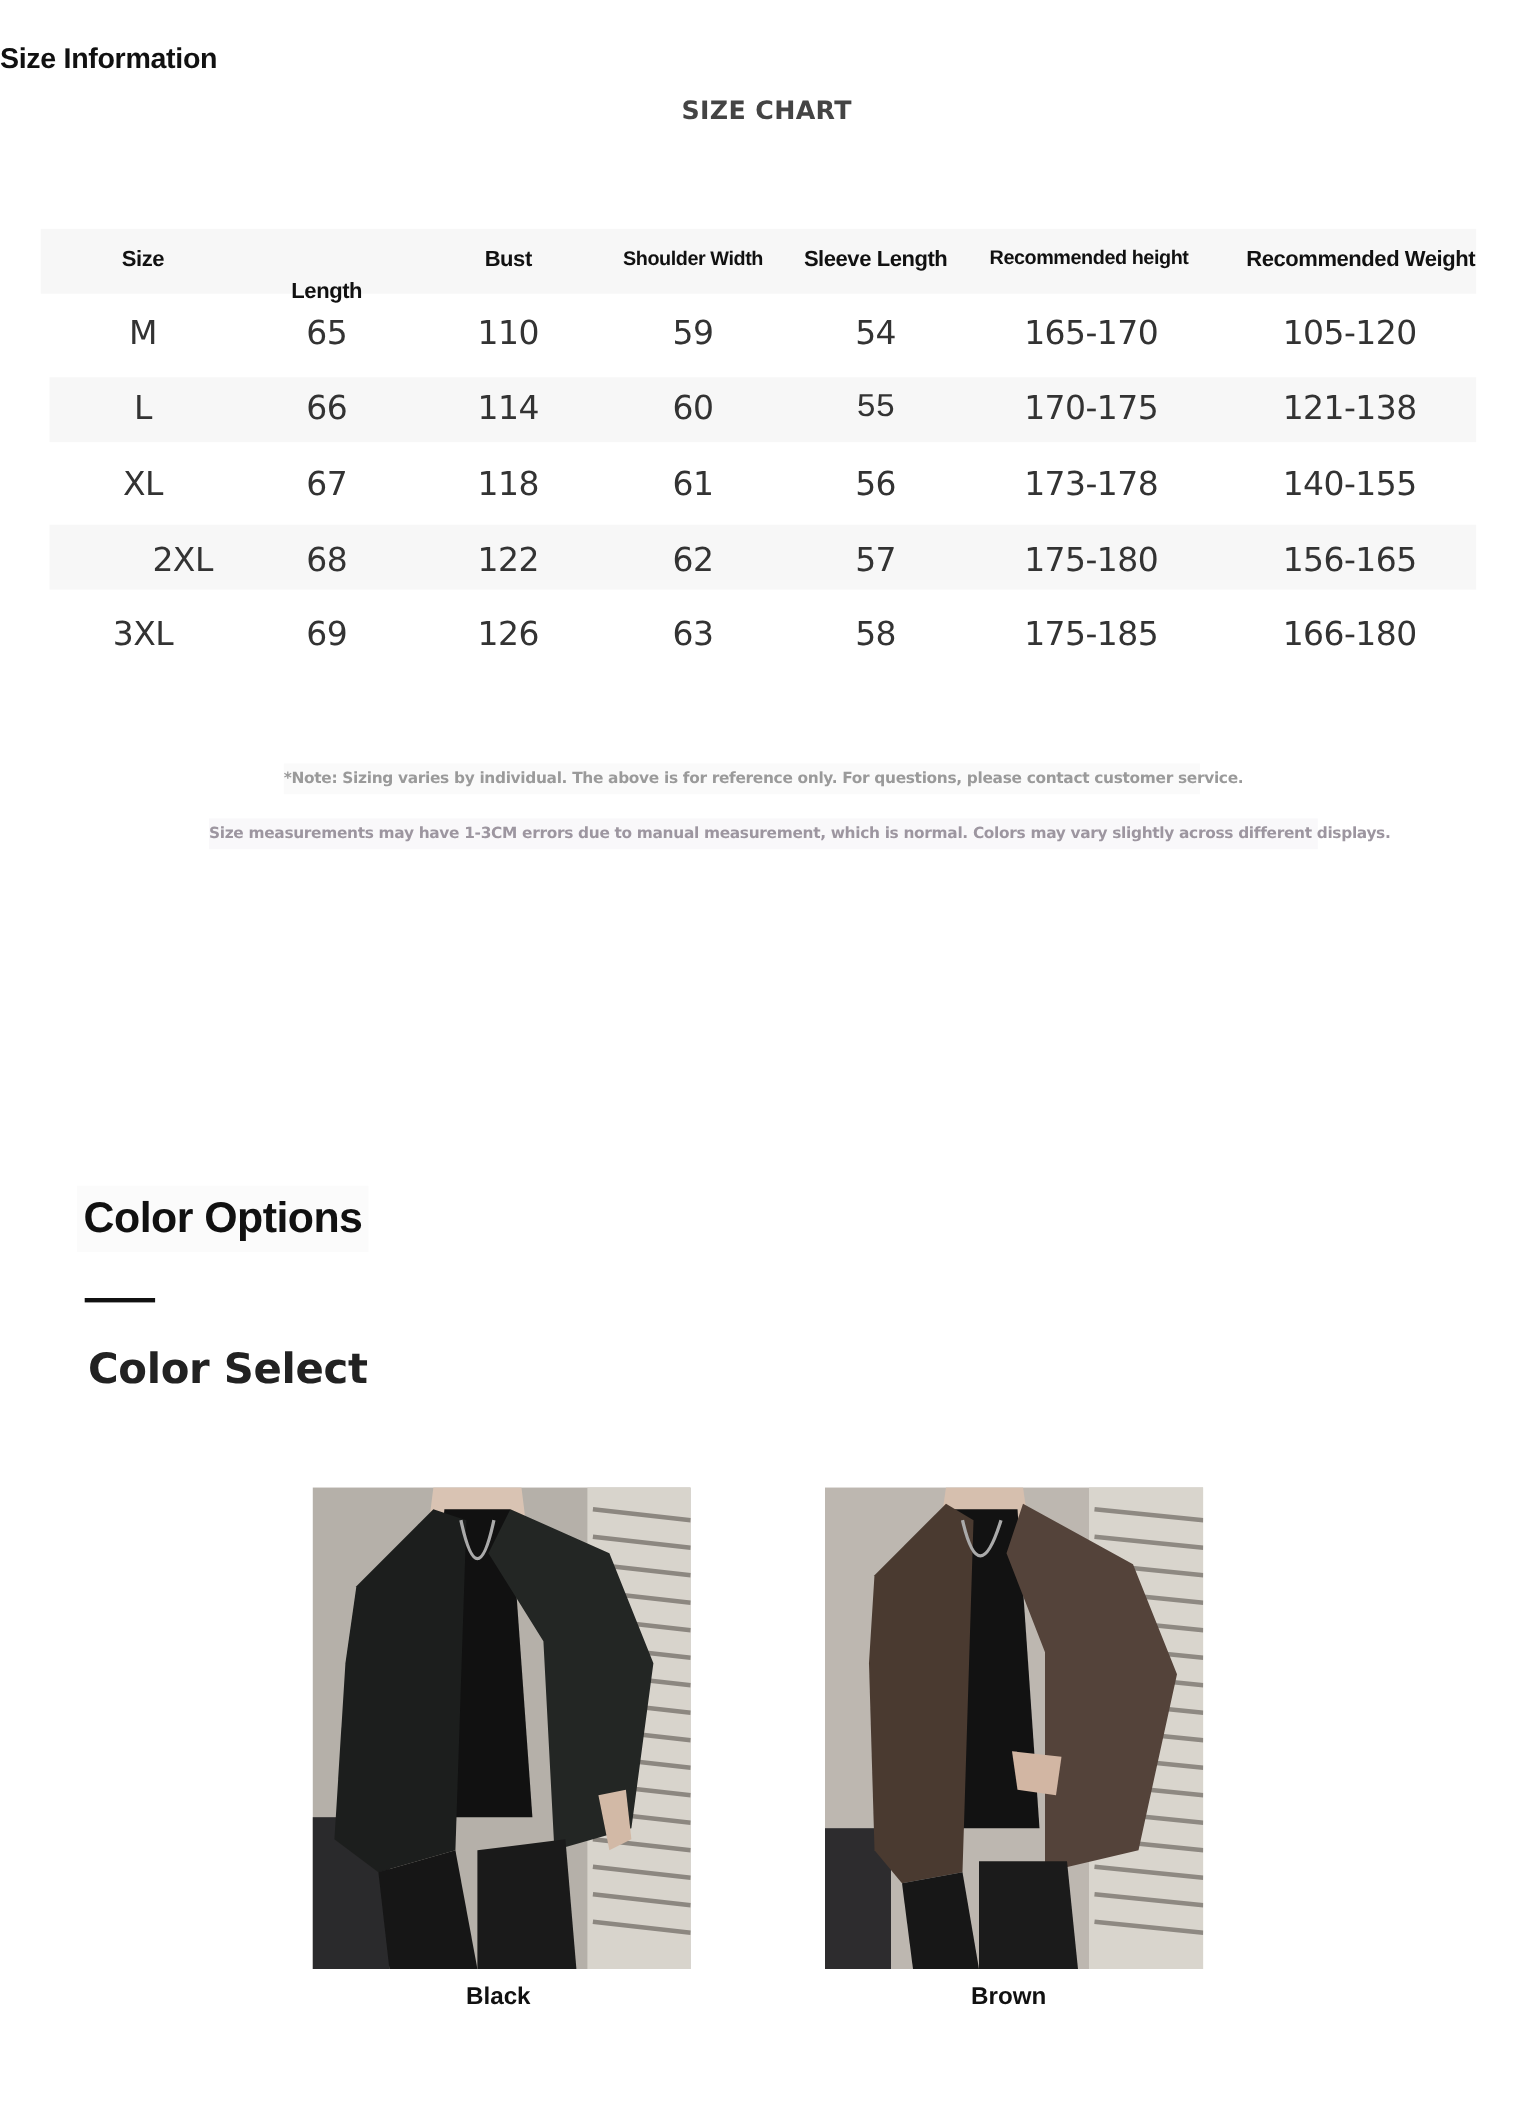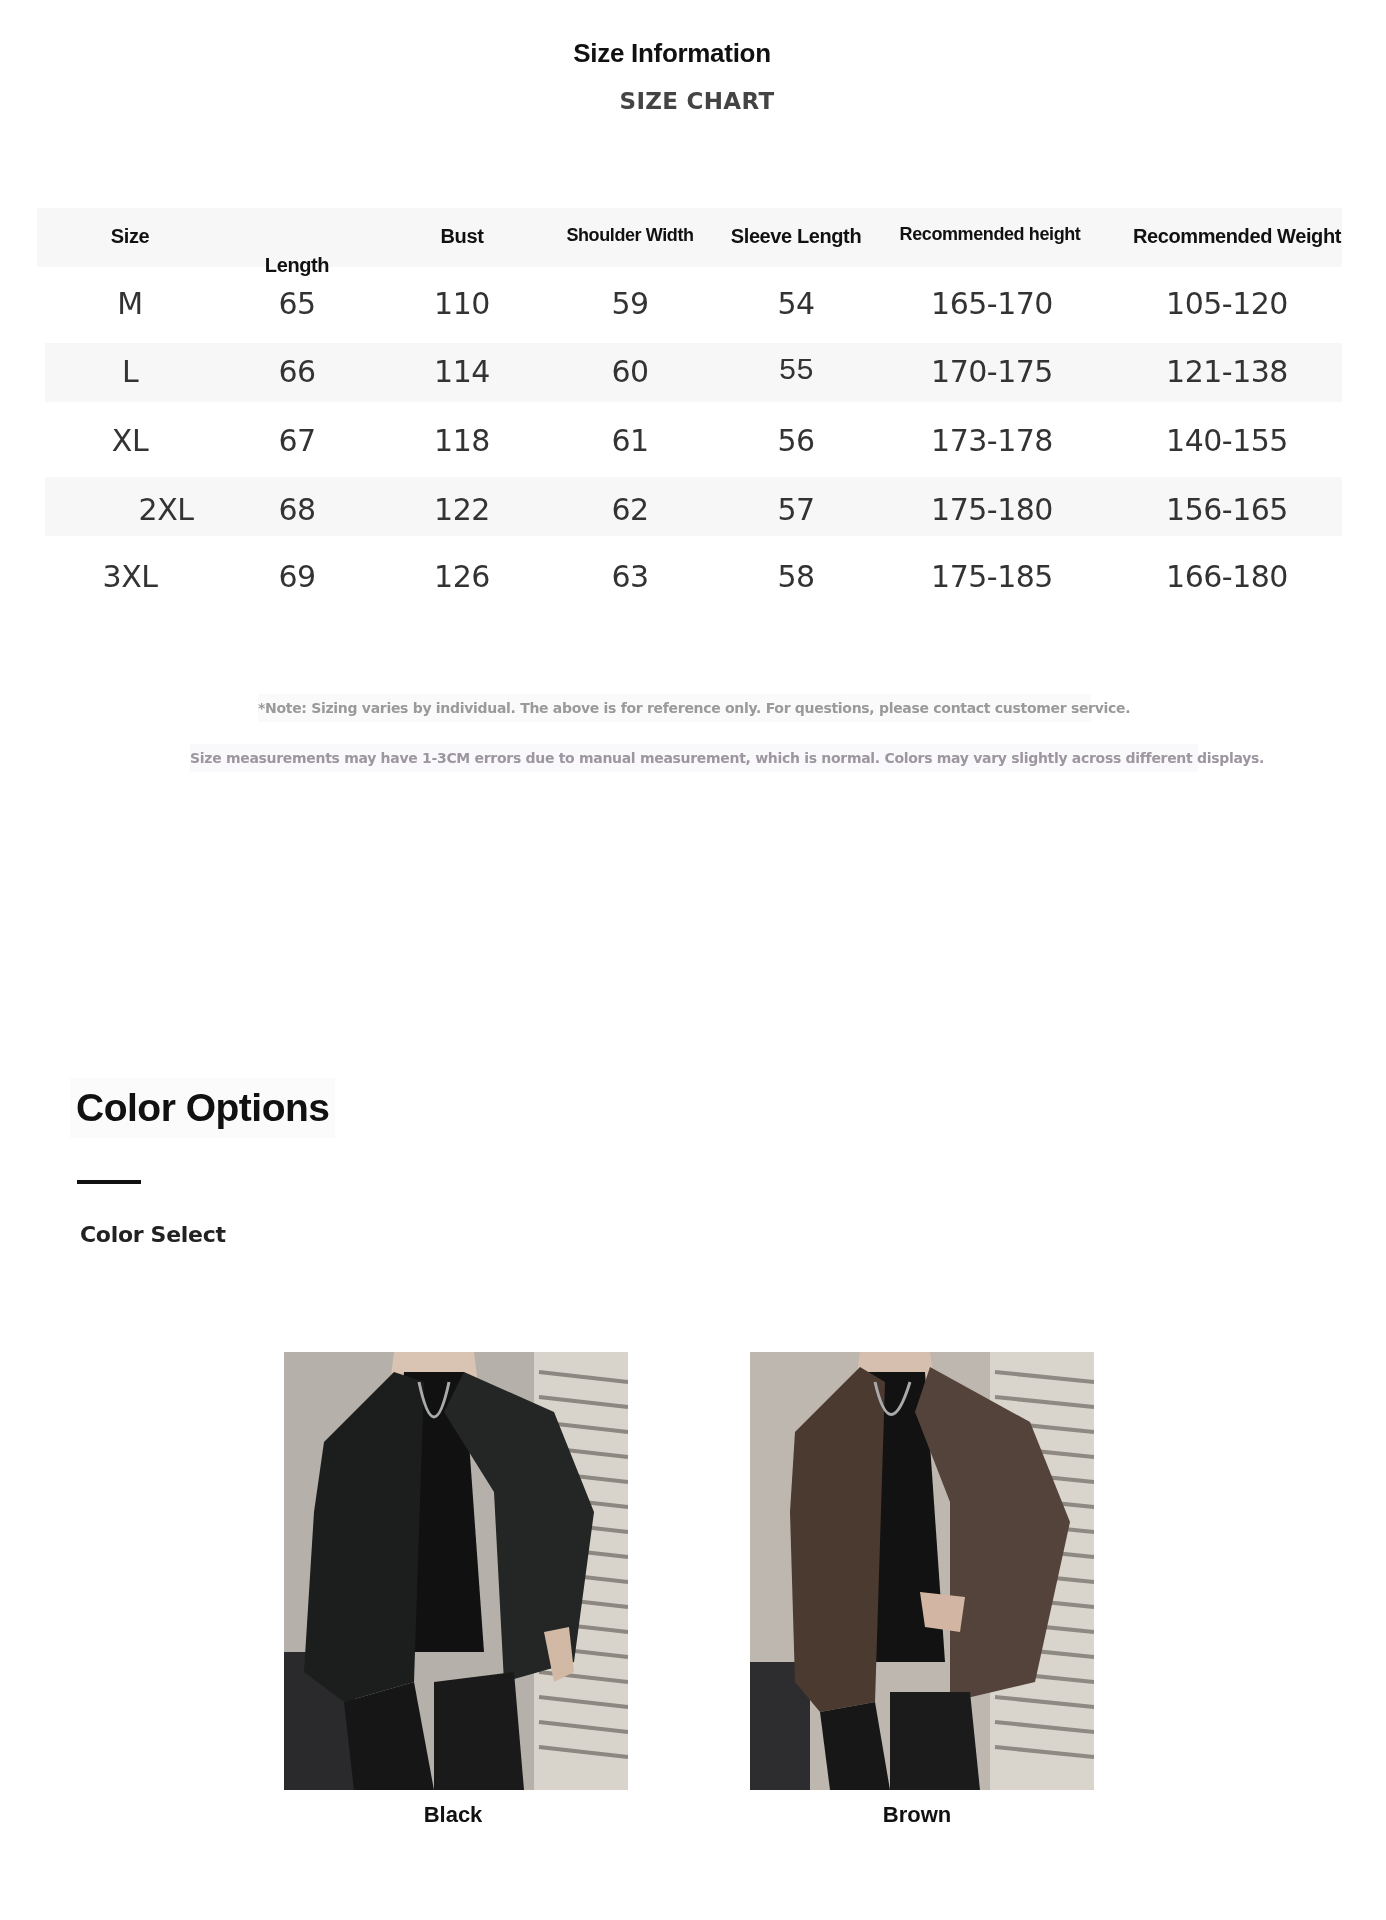--- a/index.html
+++ b/index.html
@@ -2,21 +2,21 @@
 <html><head>
 <meta charset="utf-8">
 <style>
   * { margin: 0; padding: 0; box-sizing: border-box; }
   html, body { width: 1386px; height: 1920px; background: #ffffff; overflow: hidden; }
   body { position: relative; font-family: "DejaVu Sans", "Liberation Sans", sans-serif; color: #111; }
 
   .abs { position: absolute; }
 
   .title-main {
-    left: 0; width: 1344px; top: 38px; text-align: center;
+    left: 0; width: 1344px; top: 38px; 
     font-family: "Liberation Sans", sans-serif; font-weight: bold; font-size: 26px; color: #111;
     letter-spacing: -0.3px;
   }
   .title-sub {
     left: 0; width: 1352px; top: 88px; text-align: center;
     font-family: "DejaVu Sans", sans-serif; font-weight: bold; font-size: 23px; color: #444;
     letter-spacing: 0.3px;
     margin-left: 21px;
   }
 
@@ -44,21 +44,21 @@
   .note2 { left: 190px; top: 744px; width: 1008px; background: #f9f8fa; color: #9d96a0; text-align: center; letter-spacing: -0.3px; }
 
   .color-title {
     left: 70px; top: 1078px; padding: 8px 6px; background: #fbfbfb;
     font-family: "Liberation Sans", sans-serif; font-weight: bold; font-size: 39px; color: #111;
     letter-spacing: -0.5px;
   }
   .rule { left: 77px; top: 1180px; width: 64px; height: 4px; background: #111; }
   .color-sub {
     left: 80px; top: 1222px;
-    font-family: "DejaVu Sans", sans-serif; font-weight: bold; font-size: 22px; color: #222;
+    font-family: "DejaVu Sans", sans-serif; font-weight: bold; font-size: 38px; color: #222;
     letter-spacing: -0.3px;
   }
 
   .photo { top: 1352px; width: 344px; height: 438px; overflow: hidden; }
   .photo svg { display: block; width: 100%; height: 100%; }
   .photo-black { left: 284px; }
   .photo-brown { left: 750px; }
 
   .swatch-label {
     top: 1802px; transform: translateX(-50%);

